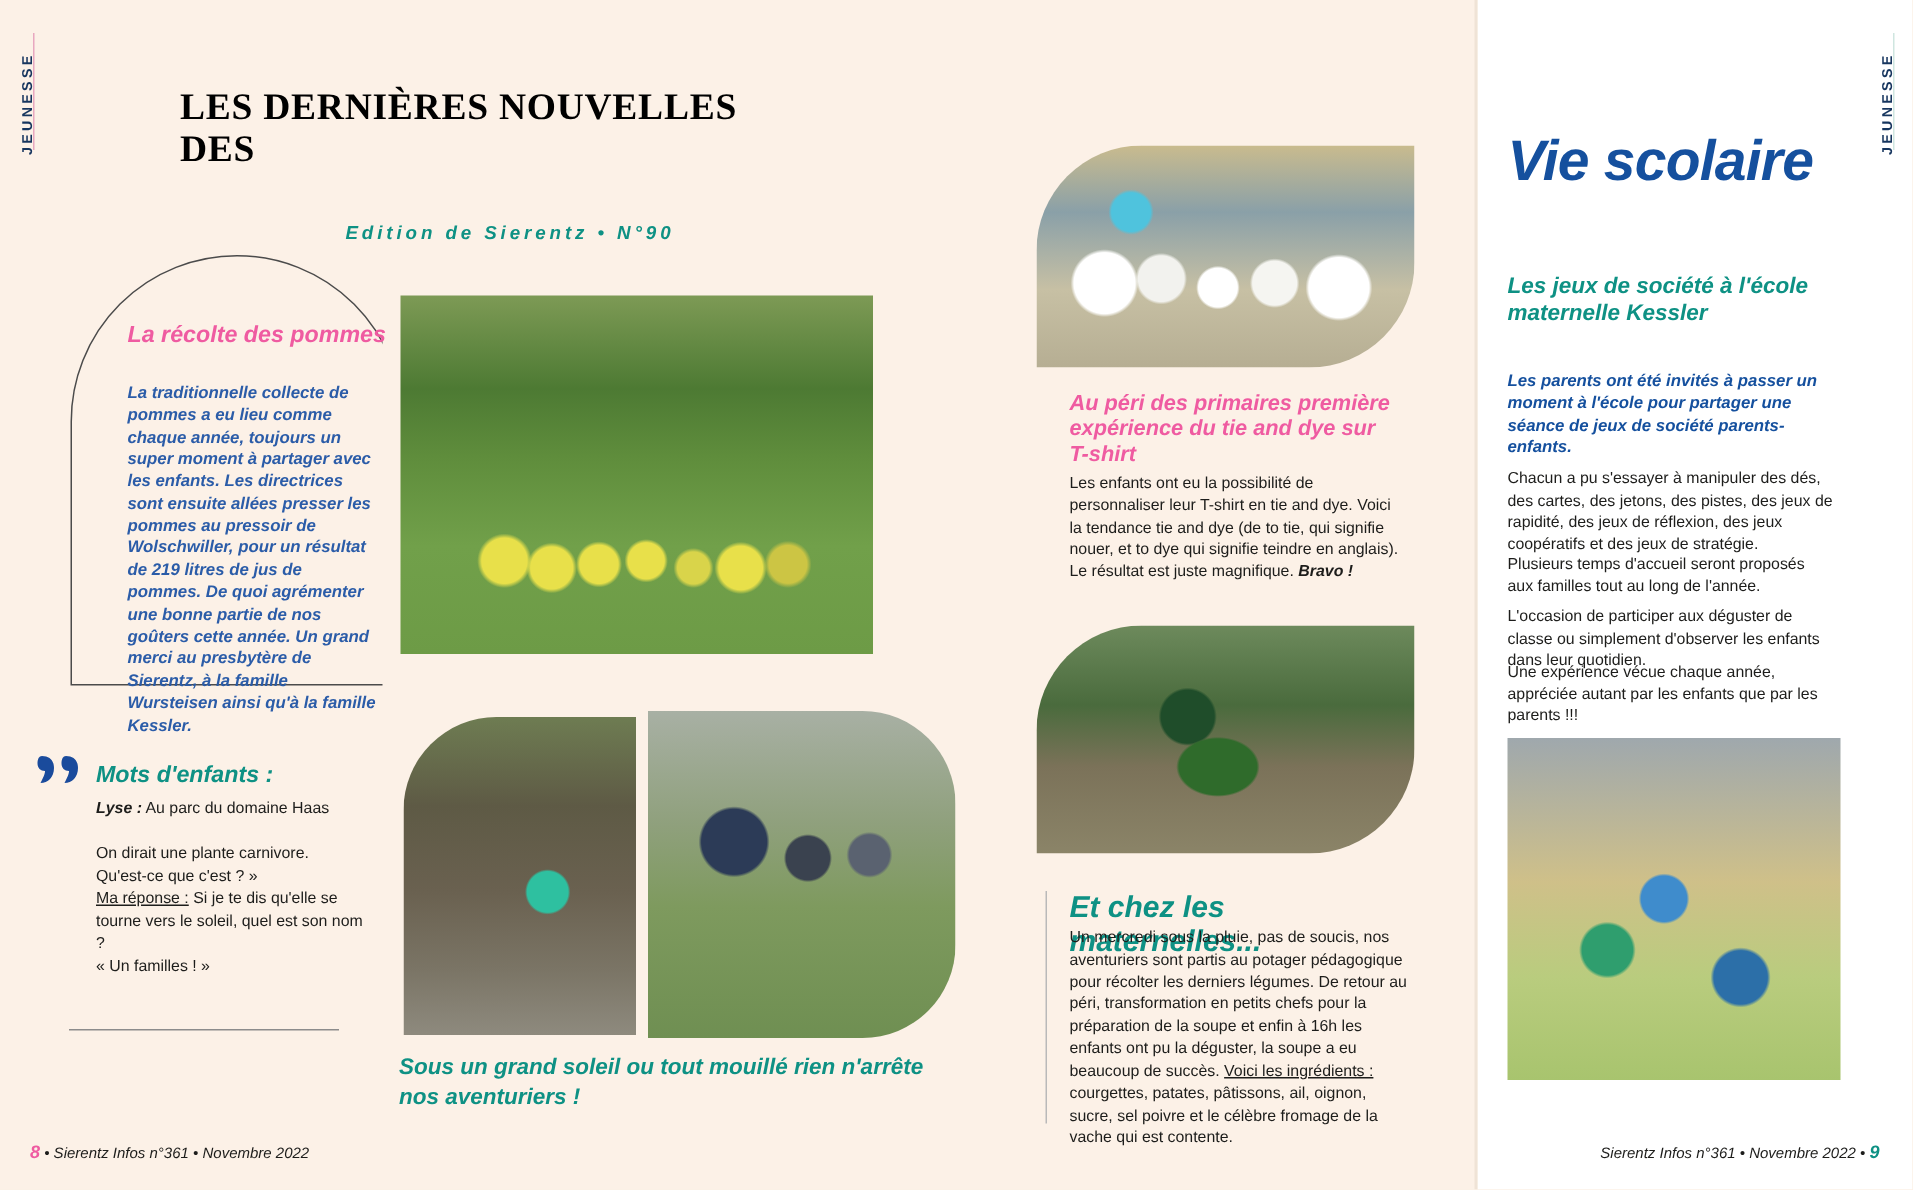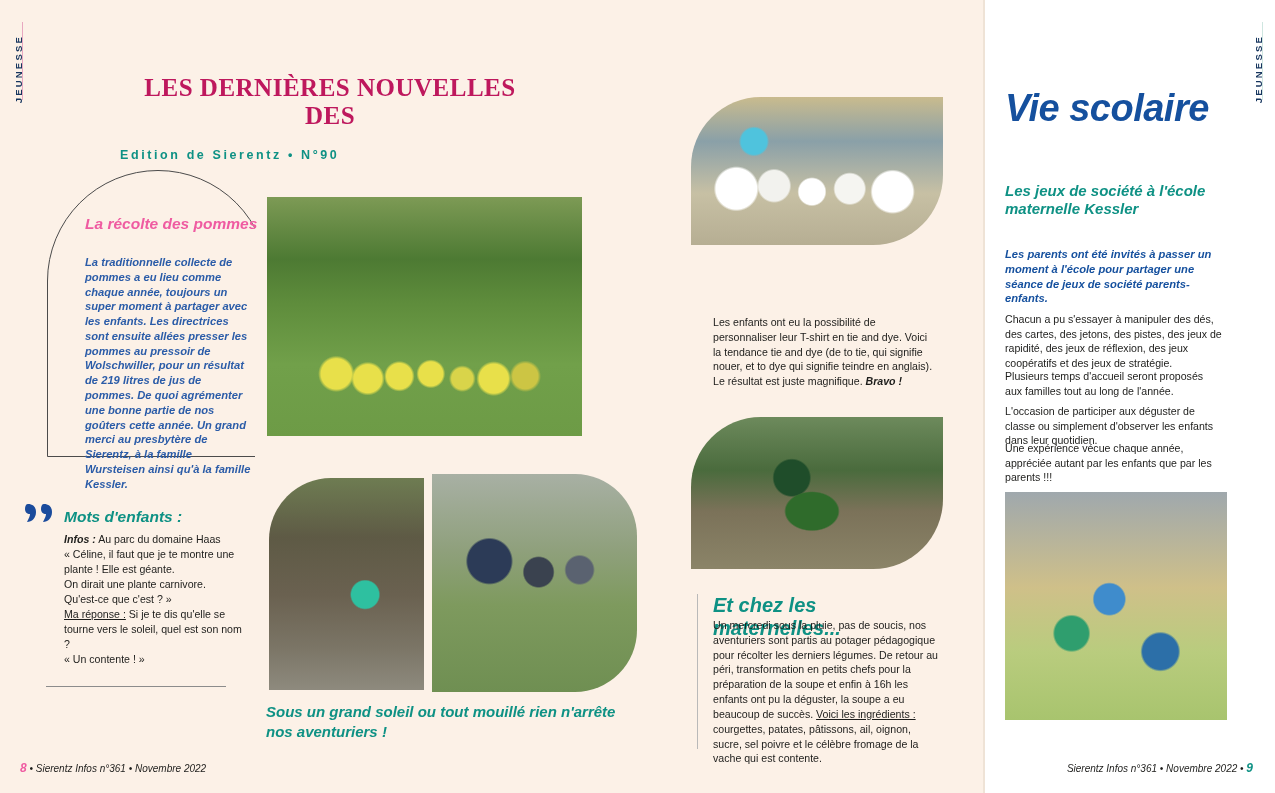--- a/index.html
+++ b/index.html
@@ -19,28 +19,28 @@
   
   .sidetab{position:absolute;writing-mode:vertical-rl;transform:rotate(180deg);
     font-size:9.5px;letter-spacing:2.2px;font-weight:700;color:#16355e;}
   .sidetab-left{left:13px;top:35px;}
   .sidetab-right{left:1253px;top:35px;}
   .siderule{position:absolute;width:1px;height:78px;}
   .siderule-left{left:22px;top:22px;background:#e8a8c0;}
   .siderule-right{left:1262px;top:22px;background:#cfe6e0;}
 
   
-  .kicker{position:absolute;left:120px;top:58px;width:420px;text-align:center;
+  .kicker{position:absolute;left:120px;top:58px;width:420px;
     font-family:"Liberation Serif", serif;font-weight:700;font-size:25px;
-    letter-spacing:.5px;color:#be185d;margin-top:16px;}
+    letter-spacing:.5px;color:#000000;}
   .title-big{position:absolute;left:120px;top:85px;width:440px;text-align:center;
     font-size:56px;font-weight:700;font-style:italic;color:#ef5ba1;
     letter-spacing:-1px;line-height:1;}
-  .edition{position:absolute;left:120px;top:148px;width:440px;text-align:left;
-    font-size:12.5px;font-weight:700;letter-spacing:2.6px;
+  .edition{position:absolute;left:120px;top:148px;width:440px;text-align:center;
+    font-size:12.5px;font-weight:700;font-style:italic;letter-spacing:2.6px;
     color:#0e9184;}
 
   
   .arch{position:absolute;left:47px;top:170px;width:220px;height:285px;
     border:1px solid #4b4b4b;border-top-left-radius:112px;border-top-right-radius:112px;
     border-bottom:1px solid #4b4b4b;background:transparent;}
   .arch-mask{position:absolute;left:255px;top:168px;width:30px;height:292px;background:#fcf1e7;}
 
   .h-pommes{position:absolute;left:85px;top:215px;width:175px;
     font-size:15.5px;font-weight:700;font-style:italic;color:#ef5ba1;line-height:1.12;}
@@ -169,31 +169,32 @@
   <div class="photo ph-cabane"></div>
   <div class="photo ph-pluie"></div>
   <div class="photo ph-jeux"></div>
 
   <svg class="quote-icon" viewBox="0 0 30 22">
     <path d="M4 1 C9 1 12 4 12 9 C12 15 8 19 3 19 C5 15 6 13 6 11 C3 11 1 9 1 6 C1 3 2 1 4 1 Z" fill="#1a4b9c"></path>
     <path d="M20 1 C25 1 28 4 28 9 C28 15 24 19 19 19 C21 15 22 13 22 11 C19 11 17 9 17 6 C17 3 18 1 20 1 Z" fill="#1a4b9c"></path>
   </svg>
   <div class="h-mots">Mots d'enfants :</div>
   <div class="p-mots">
-    <b>Infos :</b><span> Au parc du domaine Haas</span><br>
-    <span>« Céline, il faut que je te montre une plante ! Elle est géante.</span><br>
+    <b>Lyse :</b><span> Au parc du domaine Haas</span><br>
+    <br>
     <span>On dirait une plante carnivore.</span><br>
     <span>Qu'est-ce que c'est ? »</span><br>
     <u>Ma réponse :</u><span> Si je te dis qu'elle se tourne vers le soleil, quel est son nom ?</span><br>
-    <span>« Un contente ! »</span>
+    <span>« Un familles ! »</span>
   </div>
   <div class="rule-mots"></div>
 
   <div class="cap-soleil">Sous un grand soleil ou tout mouillé rien n'arrête nos aventuriers !</div>
 
+  <div class="h-peri">Au péri des primaires première expérience du tie and dye sur T-shirt</div>
   <div class="p-peri">
     <span>Les enfants ont eu la possibilité de personnaliser leur T-shirt en tie and dye. Voici la tendance tie and dye (de to tie, qui signifie nouer, et to dye qui signifie teindre en anglais). Le résultat est juste magnifique.</span>
     <span class="bravo">Bravo !</span>
   </div>
   <div class="midrule"></div>
   <div class="h-mater">Et chez les maternelles...</div>
   <div class="p-mater">
     <span>Un mercredi sous la pluie, pas de soucis, nos aventuriers sont partis au potager pédagogique pour récolter les derniers légumes. De retour au péri,  transformation en petits  chefs pour la préparation de la soupe et enfin à 16h les enfants ont pu la déguster, la soupe a eu beaucoup de succès.</span>
     <u>Voici les ingrédients :</u><span> courgettes, patates, pâtissons, ail, oignon, sucre, sel poivre et le célèbre fromage de la vache qui est contente.</span>
   </div>

